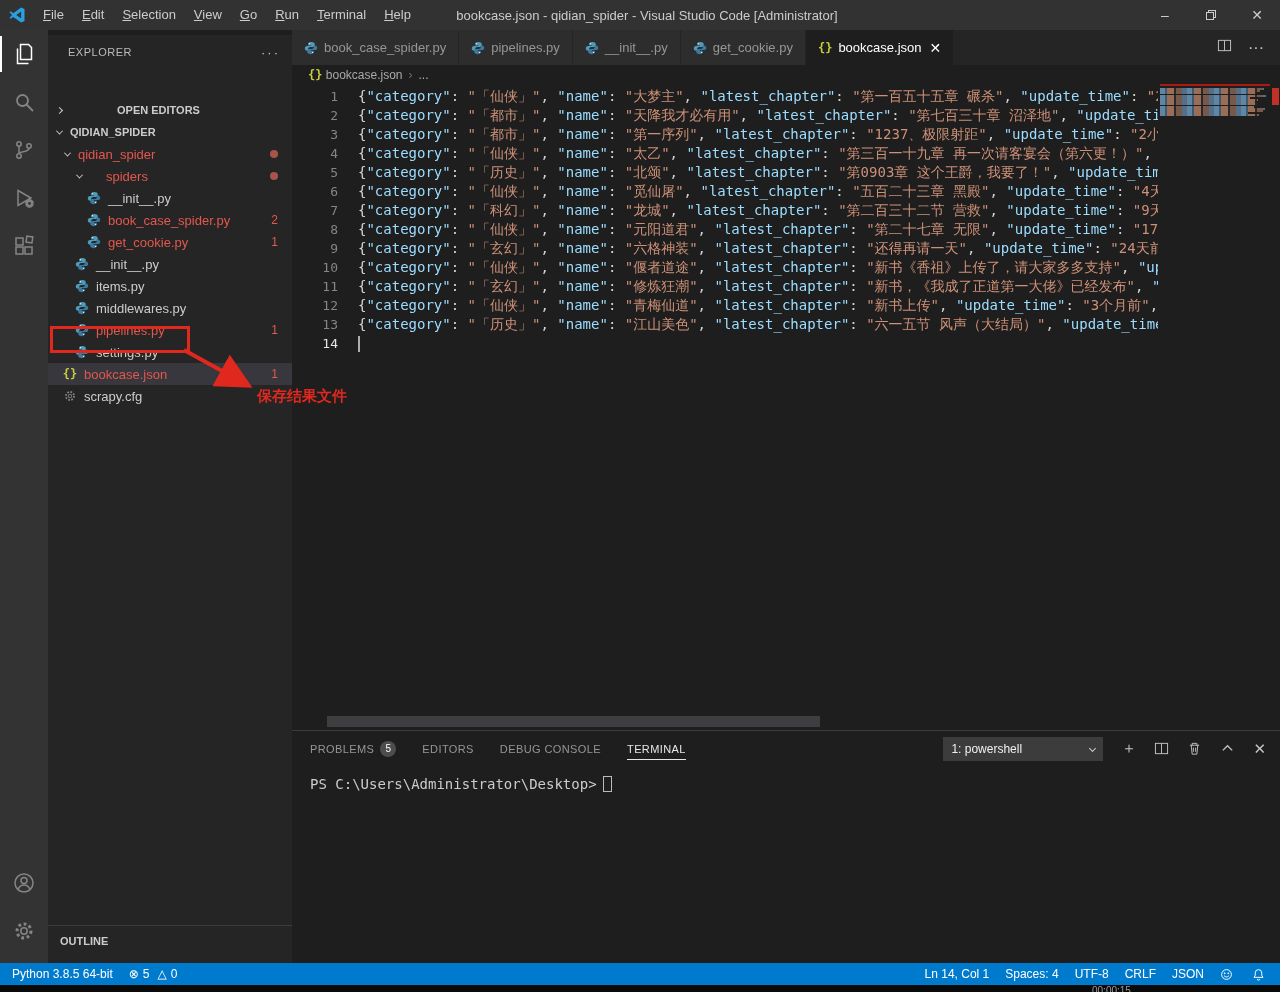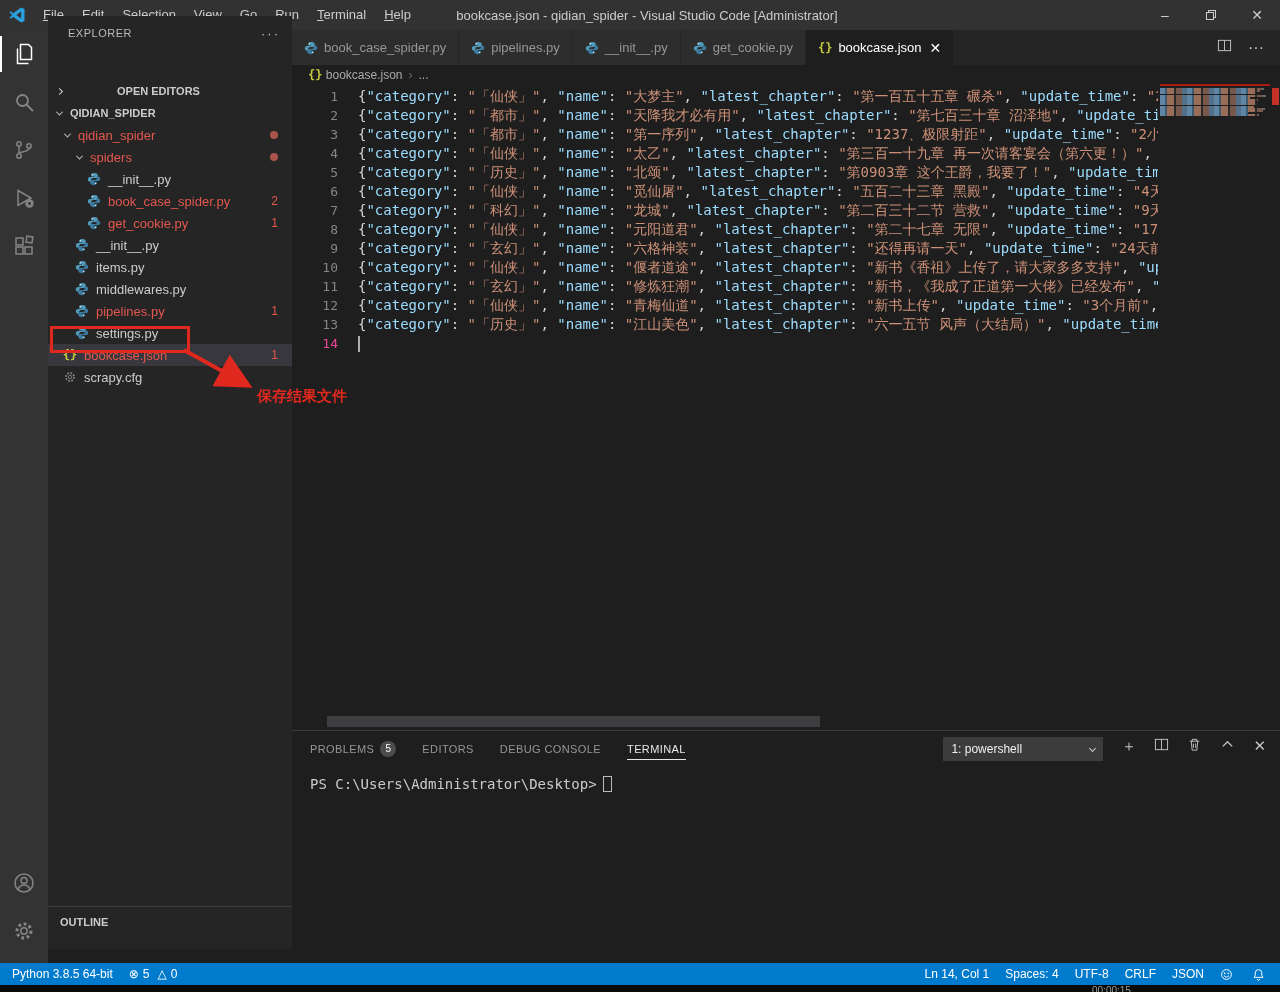--- a/index.html
+++ b/index.html
@@ -23,21 +23,21 @@
   
   .activitybar { position:absolute; left:0; top:30px; width:48px; height:933px; background:#333333; }
   .act-item { position:relative; width:48px; height:48px; display:flex; align-items:center;
     justify-content:center; color:#858585; }
   .act-item.active { color:#ffffff; }
   .act-item.active::before { content:""; position:absolute; left:0; top:6px; bottom:6px; width:2px; background:#ffffff; }
   .act-bottom { position:absolute; bottom:8px; left:0; width:48px; }
   .act-item svg { width:24px; height:24px; }
 
   
-  .sidebar { position:absolute; left:48px; top:16px; width:244px; height:933px;
+  .sidebar { position:absolute; left:48px; top:35px; width:244px; height:933px;
     background:#252526; color:#cccccc; }
   .sb-title { height:34px; display:flex; align-items:center; padding:0 12px 0 20px;
     font-size:11px; color:#bbbbbb; letter-spacing:0.5px; }
   .sb-title .more { margin-left:auto; color:#cccccc; letter-spacing:2px; font-size:13px; }
   .tree { position:absolute; top:64px; left:0; right:0; }
   .row { height:22px; display:flex; align-items:center; font-size:13px; white-space:nowrap;
     color:#cccccc; position:relative; }
   .row.selected { background:#37373d; }
   .row.section { font-weight:bold; font-size:11px;gap:47px; }
   .row.root { font-weight:bold; font-size:11px; }
@@ -68,21 +68,21 @@
   .breadcrumb { position:absolute; left:0; top:35px; right:0; height:20px; display:flex;
     align-items:center; padding-left:16px; font-size:12px; color:#a9a9a9; background:#1e1e1e; }
   .breadcrumb .sep { margin:0 6px; color:#6e6e6e; }
 
   
   .code { position:absolute; left:0; top:55px; right:122px; height:632px; overflow:hidden;
     font-family:"DejaVu Sans Mono", monospace; font-size:14px; padding-top:2px; }
   .cline { height:19px; line-height:19px; display:flex; white-space:pre; }
   .cline .num { width:46px; text-align:right; color:#858585; flex:none; font-size:13px; }
   .cline .txt { padding-left:20px; }
-  .cline.cur .num { color:#ec4899; }
+  .cline.cur .num { color:#e5e5e5; }
   .tok-p { color:#d4d4d4; } .tok-k { color:#9cdcfe; } .tok-s { color:#ce9178; }
   .cursor-bar { display:inline-block; width:2px; height:16px; background:#aeafad; vertical-align:middle; }
 
   
   .minimap { position:absolute; right:10px; top:54px; width:110px; background:#1e1e1e; }
   .mm-redline { height:2px; background:#a81a12; margin-bottom:2px; }
   .mm-row { height:2px; margin-bottom:0.2px;
     background:repeating-linear-gradient(90deg,#5f87a5 0 5px,#3d5a6e 5px 7px,#9a6d58 7px 14px,#2a2a2a 14px 16px,#77584a 16px 22px,#527089 22px 27px); }
   .overview { position:absolute; right:0; top:55px; width:10px; height:630px; }
   .ov-red { position:absolute; right:1px; top:3px; width:7px; height:17px; background:#c23127; }
@@ -93,21 +93,21 @@
   
   .panel { position:absolute; left:0; right:0; top:700px; height:233px; background:#1e1e1e;
     border-top:1px solid #3c3c3c; }
   .panel-header { height:35px; display:flex; align-items:center; padding:0 10px 0 18px; }
   .ptab { font-size:11px; letter-spacing:0.4px; color:#969696; margin-right:26px; height:35px;
     display:flex; align-items:center; position:relative; }
   .ptab.active { color:#e7e7e7; }
   .ptab.active::after { content:""; position:absolute; left:0; right:0; bottom:6px; height:1px; background:#e7e7e7; }
   .ptab .pbadge { margin-left:6px; background:#4d4d4d; color:#ffffff; border-radius:50%;
     width:16px; height:16px; font-size:10px; display:flex; align-items:center; justify-content:center; letter-spacing:0; }
-  .panel-right { margin-left:auto; display:flex; align-items:flex-start; color:#c5c5c5; }
+  .panel-right { margin-left:auto; display:flex; align-items:center; color:#c5c5c5; }
   .shell-select { width:160px; height:24px; background:#3c3c3c; color:#f0f0f0; font-size:12px;
     display:flex; align-items:center; padding:0 8px; margin-right:18px; }
   .shell-select .chev { width:5px; height:5px; border-right:1px solid #cccccc; border-bottom:1px solid #cccccc;
     transform:rotate(45deg); margin-left:auto; }
   .picon { margin-right:18px; font-size:15px; display:flex; align-items:center; }
   .picon svg { width:15px; height:15px; }
   .term { padding:10px 0 0 18px; font-family:"DejaVu Sans Mono", monospace; font-size:14px; color:#cccccc; }
   .term-cursor { display:inline-block; width:9px; height:16px; border:1px solid #bbbbbb;
     margin-left:6px; vertical-align:text-bottom; }
 
@@ -227,21 +227,21 @@
         </div>
         <div class="row root" style="padding-left: 6px;">
           <span class="chev down"></span>
           <span class="lbl">QIDIAN_SPIDER</span>
         </div>
         <div class="row err" style="padding-left: 14px;">
           <span class="chev down"></span>
           <span class="lbl">qidian_spider</span>
           <span class="dot"></span>
         </div>
-        <div class="row err" style="padding-left: 26px;">
+        <div class="row err" style="padding-left: 26px; gap: 16px;">
           <span class="chev down"></span>
           <span class="lbl">spiders</span>
           <span class="dot"></span>
         </div>
         <div class="row" style="padding-left: 38px;">
           <span class="ficon">
             <svg viewBox="0 0 16 16">
               <path fill="#519aba" d="M7.9 1c-1.9 0-3.1.9-3.1 2.3V5h3.4v.6H3.3C1.9 5.6.9 6.8.9 8.3s1 2.7 2.4 2.7h1.5V9.2c0-1.3 1-2.3 2.3-2.3h3.2c1.1 0 2-.9 2-2V3.3C12.3 1.9 10.6 1 8.8 1z"></path>
               <path fill="#3c7aa0" d="M8.1 15c1.9 0 3.1-.9 3.1-2.3V11H7.8v-.6h4.9c1.4 0 2.4-1.2 2.4-2.7s-1-2.7-2.4-2.7h-1.5v1.8c0 1.3-1 2.3-2.3 2.3H5.7c-1.1 0-2 .9-2 2v1.6C3.7 14.1 5.4 15 7.2 15z"></path>
               <circle fill="#fff" cx="6.1" cy="3" r=".7"></circle>

